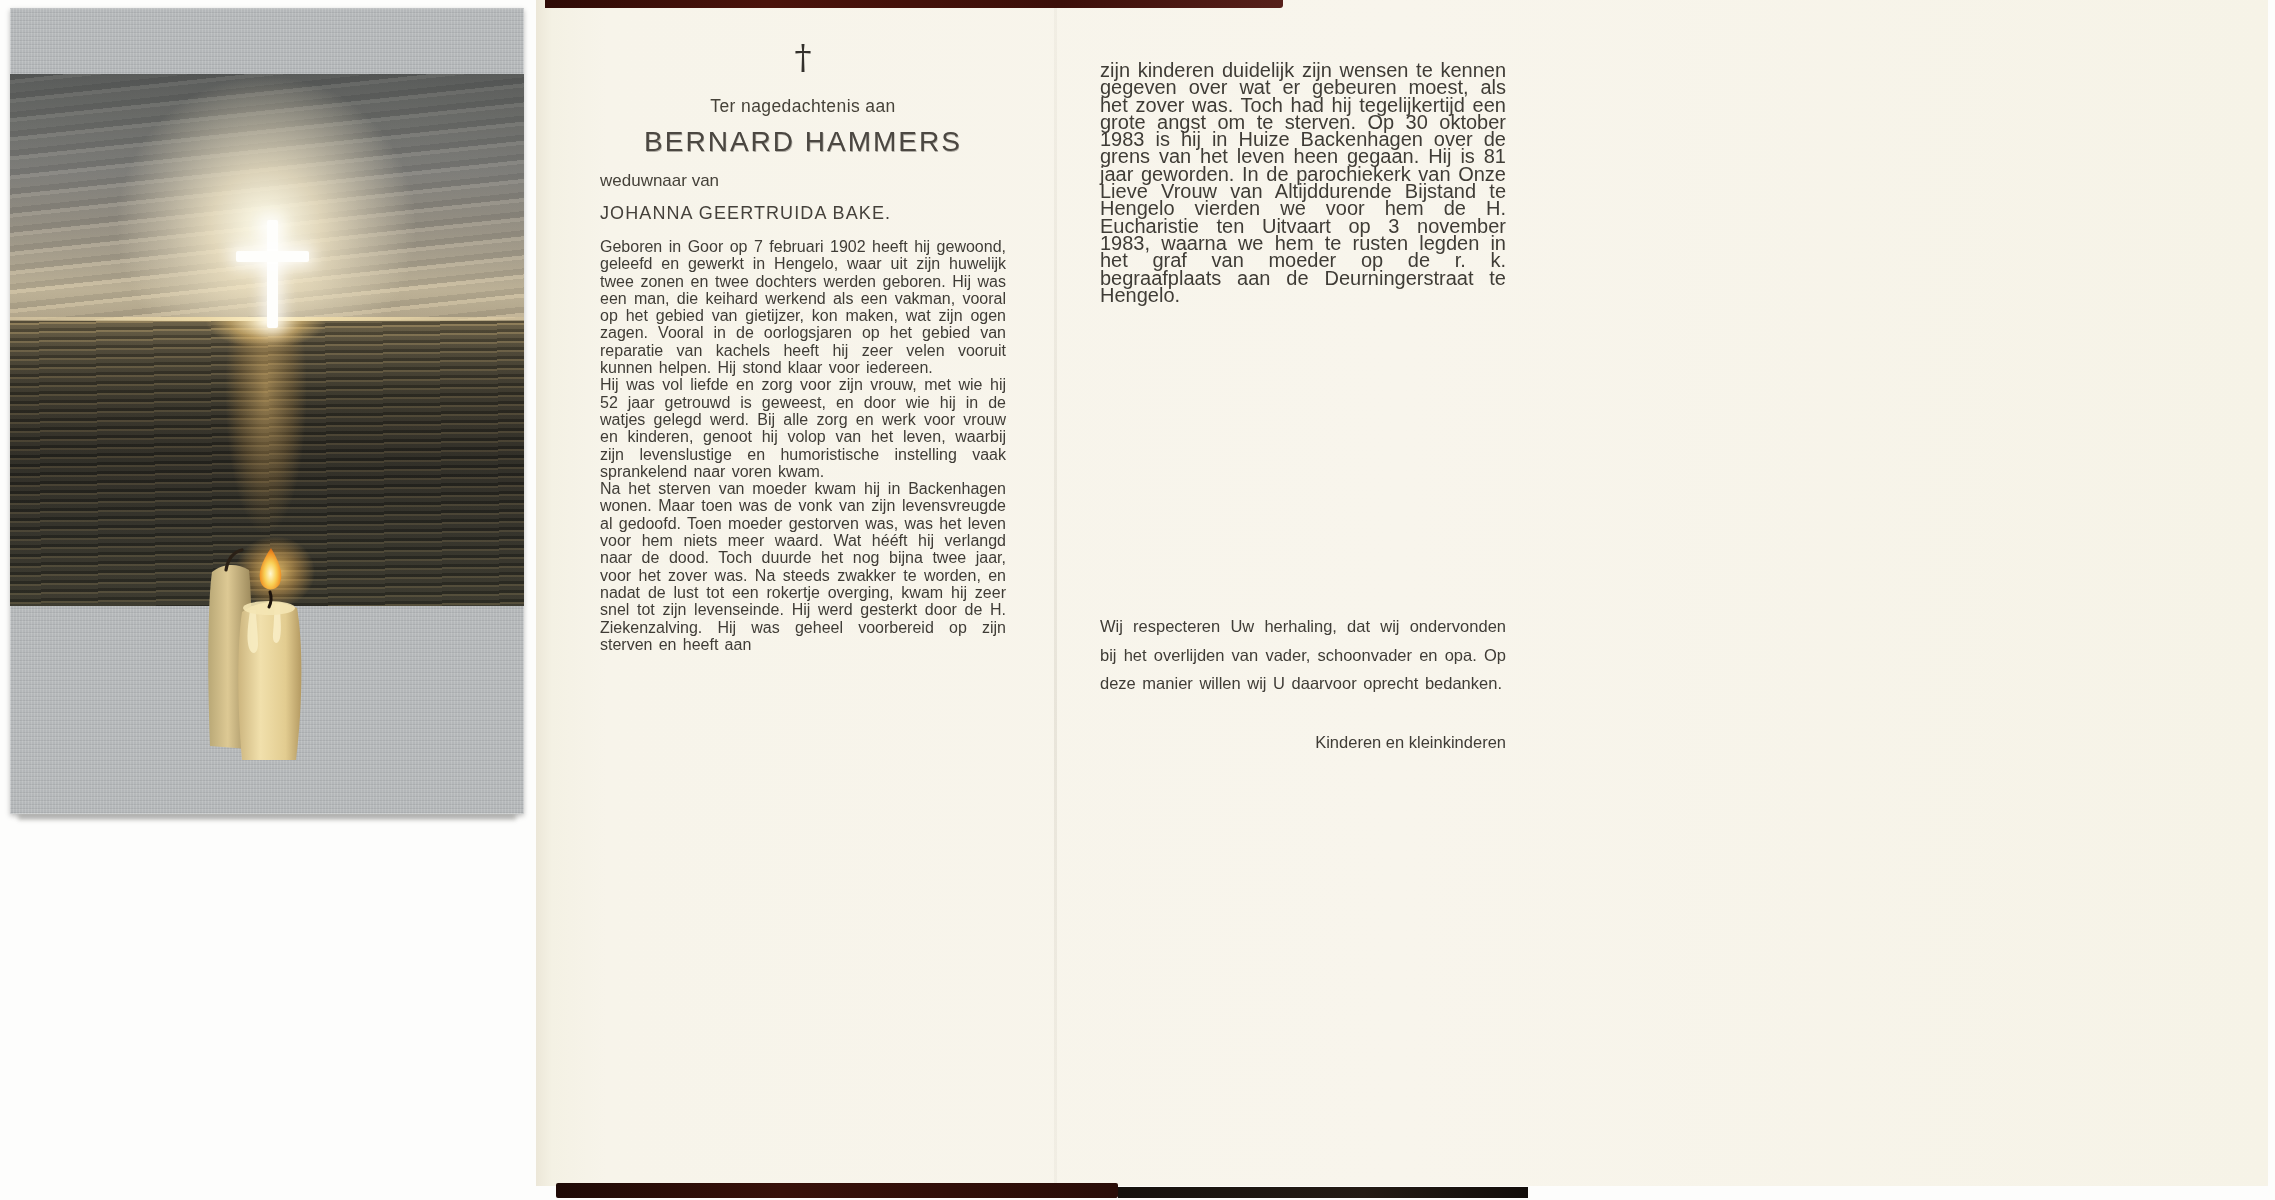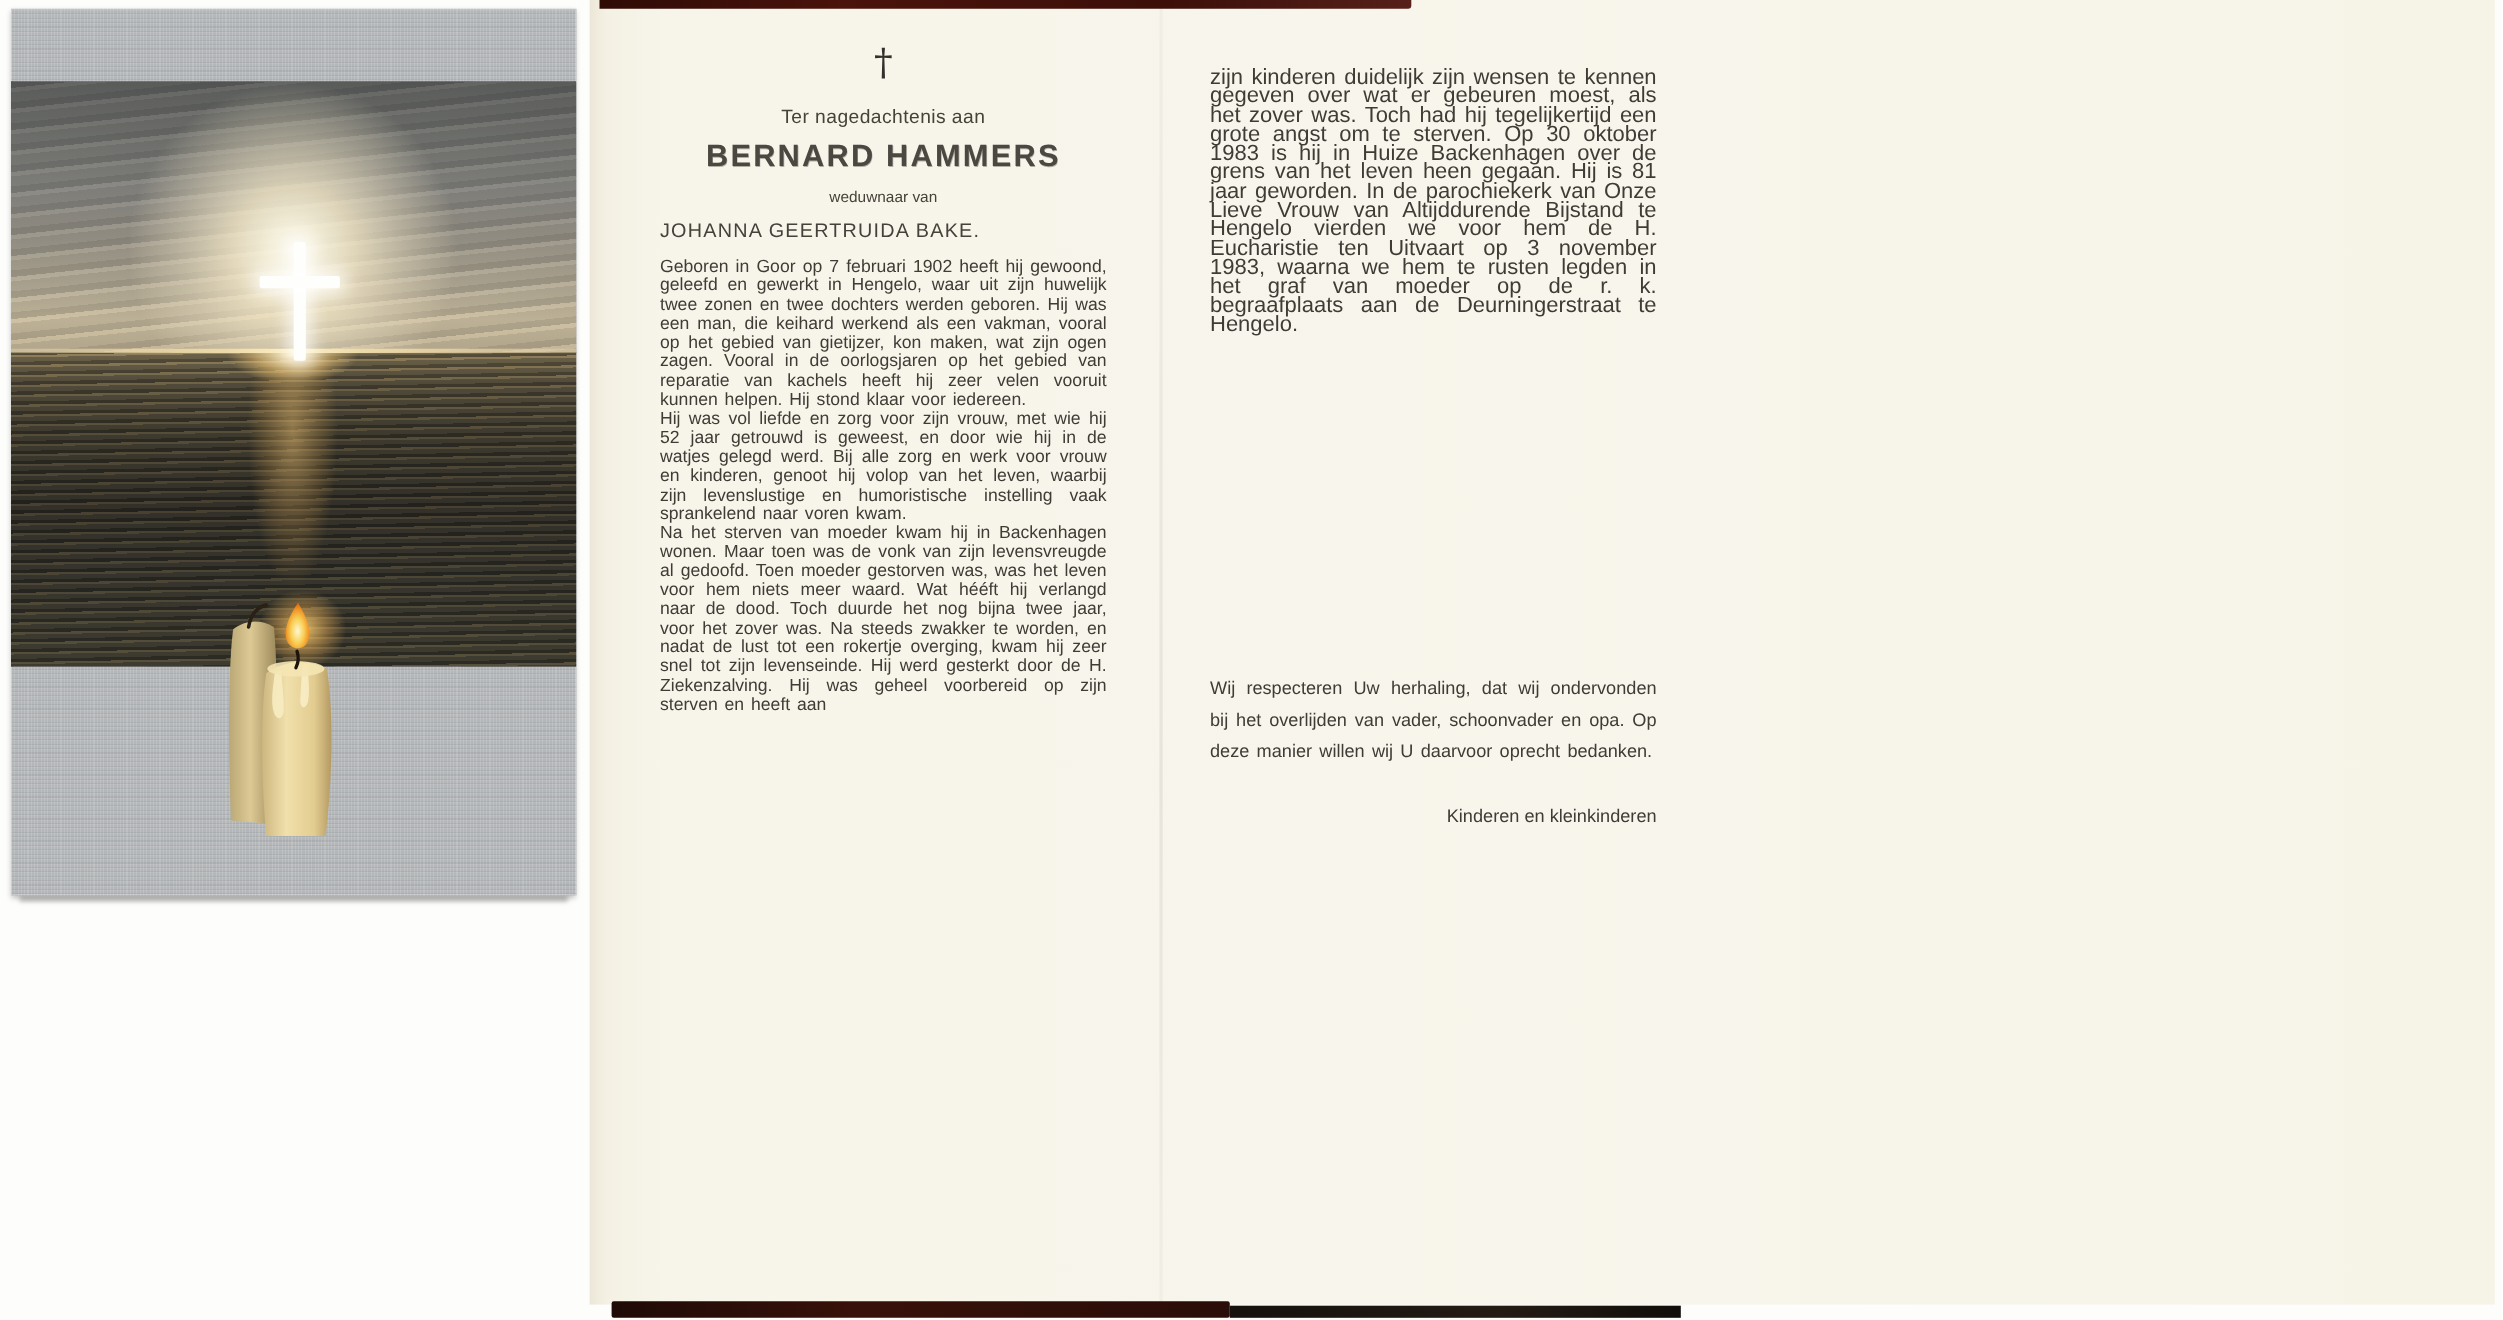--- a/index.html
+++ b/index.html
@@ -83,24 +83,24 @@
   .candle{position:absolute;left:172px;bottom:44px;width:150px;height:240px;z-index:4;}
 
   
   .col1{position:absolute;left:600px;top:40px;width:406px;color:#3f3c36;}
   .cross-glyph{
     text-align:center;font-size:34px;line-height:1;color:#33302c;
     font-family:"DejaVu Serif","Liberation Serif",serif;
   }
   .dedication{margin-top:22px;text-align:center;font-size:17.5px;letter-spacing:.4px;color:#464239;}
   .name{
-    margin-top:9px;text-align:center;font-size:28px;font-weight:bold;letter-spacing:2px;color:#4b4741;
+    margin-top:9px;text-align:center;font-size:28px;font-weight:normal;letter-spacing:2px;color:#4b4741;
     text-shadow:.6px .6px 0 rgba(75,71,65,.4);
   }
-  .relation{margin-top:13px;text-align:center;font-size:14px;color:#46423a;}
+  .relation{margin-top:13px;text-align:left;font-size:17px;color:#46423a;}
   .spouse{margin-top:12px;text-align:left;font-size:18px;letter-spacing:1.1px;color:#45413b;}
   .body-text{margin-top:14px;font-size:16px;line-height:17.3px;text-align:justify;word-spacing:1.8px;}
   .body-text .para{margin:0;}
 
   .col2{
     position:absolute;left:1100px;top:62px;width:406px;color:#3f3c36;
     font-size:20px;line-height:17.3px;text-align:justify;word-spacing:1.8px;
   }
   .col2 .para{margin:0;}
   .col2 .para + .para{margin-top:6px;}

